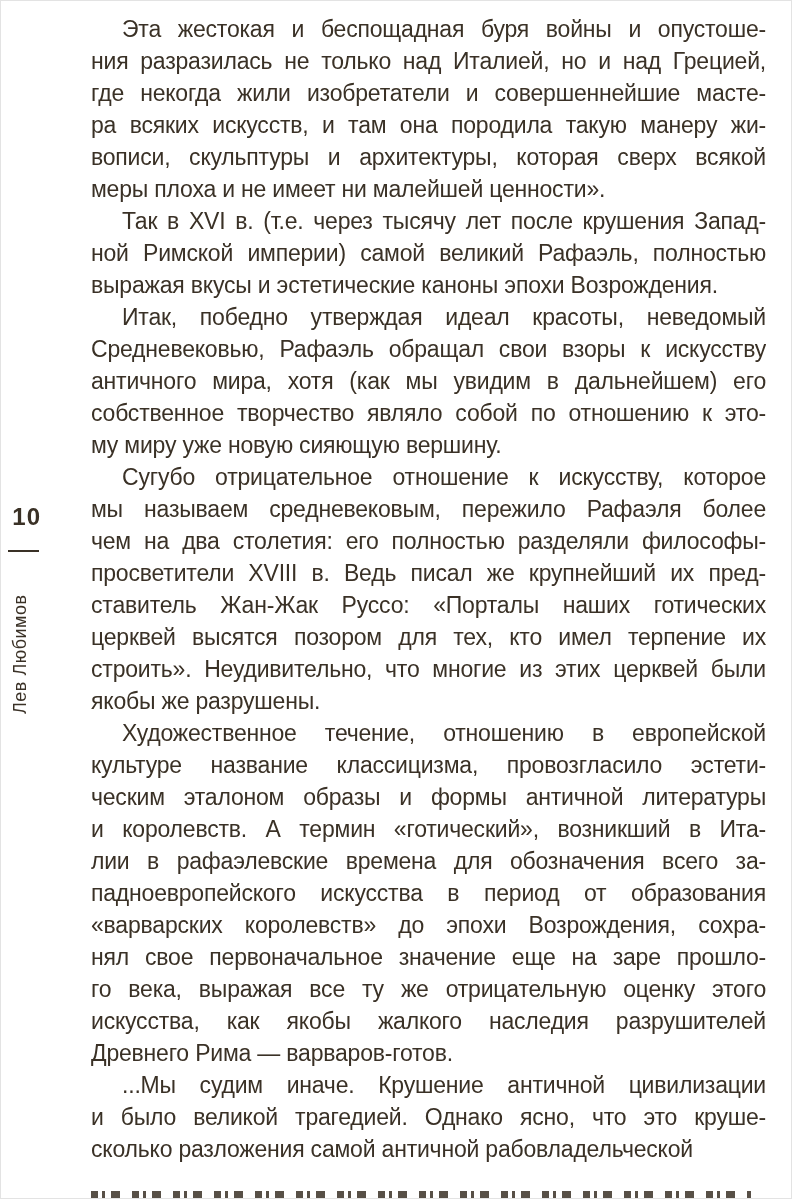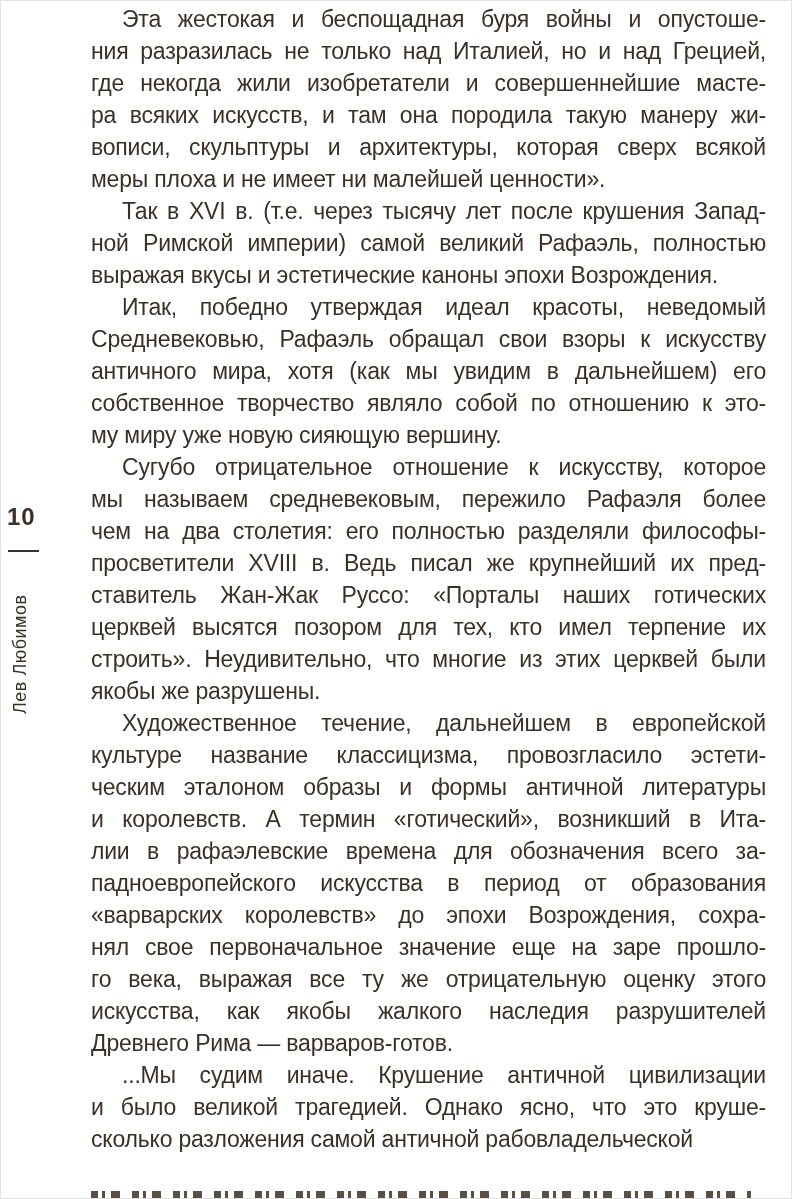--- a/index.html
+++ b/index.html
@@ -21,21 +21,21 @@
     background: var(--bg-color, #ffffff);
     border: 1px solid var(--border-color, #e3e3e3);
     overflow: hidden;
   }
   
   .page-number {
     position: absolute;
     left: 6px;
     top: 502px;
     width: 34px;
-    text-align: left;
+    text-align: right;
     font-size: 24px;
     font-weight: bold;
     letter-spacing: 1px;
     color: var(--text-color, #3a3126);
   }
   .page-number-rule {
     position: absolute;
     left: 7px;
     top: 549px;
     width: 31px;
@@ -52,21 +52,21 @@
     transform: rotate(180deg);
     font-size: 18px;
     letter-spacing: 0.5px;
     white-space: nowrap;
     color: var(--text-color, #3a3126);
   }
   
   .text-block {
     position: absolute;
     left: 90px;
-    top: 2px;
+    top: 12px;
     width: 675px;
     color: var(--text-color, #3a3126);
     font-size: 23px;
     line-height: 32px;
     letter-spacing: -0.2px;
   }
   .text-block .line {
     height: 32px;
     overflow: hidden;
     text-align: justify;
@@ -125,21 +125,21 @@
       <div class="line">собственное творчество являло собой по отношению к это-</div>
       <div class="line last">му миру уже новую сияющую вершину.</div>
       <div class="line first">Сугубо отрицательное отношение к искусству, которое</div>
       <div class="line">мы называем средневековым, пережило Рафаэля более</div>
       <div class="line">чем на два столетия: его полностью разделяли философы-</div>
       <div class="line">просветители XVIII в. Ведь писал же крупнейший их пред-</div>
       <div class="line">ставитель Жан-Жак Руссо: «Порталы наших готических</div>
       <div class="line">церквей высятся позором для тех, кто имел терпение их</div>
       <div class="line">строить». Неудивительно, что многие из этих церквей были</div>
       <div class="line last">якобы же разрушены.</div>
-      <div class="line first">Художественное течение, дальнейшем в европейской</div>
+      <div class="line first">Художественное течение, отношению в европейской</div>
       <div class="line">культуре название классицизма, провозгласило эстети-</div>
       <div class="line">ческим эталоном образы и формы античной литературы</div>
       <div class="line">и королевств. А термин «готический», возникший в Ита-</div>
       <div class="line">лии в рафаэлевские времена для обозначения всего за-</div>
       <div class="line">падноевропейского искусства в период от образования</div>
       <div class="line">«варварских королевств» до эпохи Возрождения, сохра-</div>
       <div class="line">нял свое первоначальное значение еще на заре прошло-</div>
       <div class="line">го века, выражая все ту же отрицательную оценку этого</div>
       <div class="line">искусства, как якобы жалкого наследия разрушителей</div>
       <div class="line last">Древнего Рима — варваров-готов.</div>

